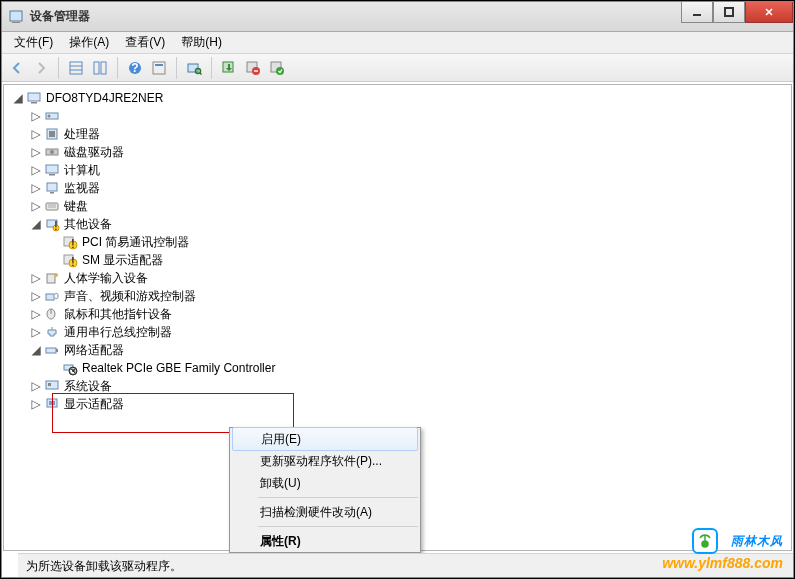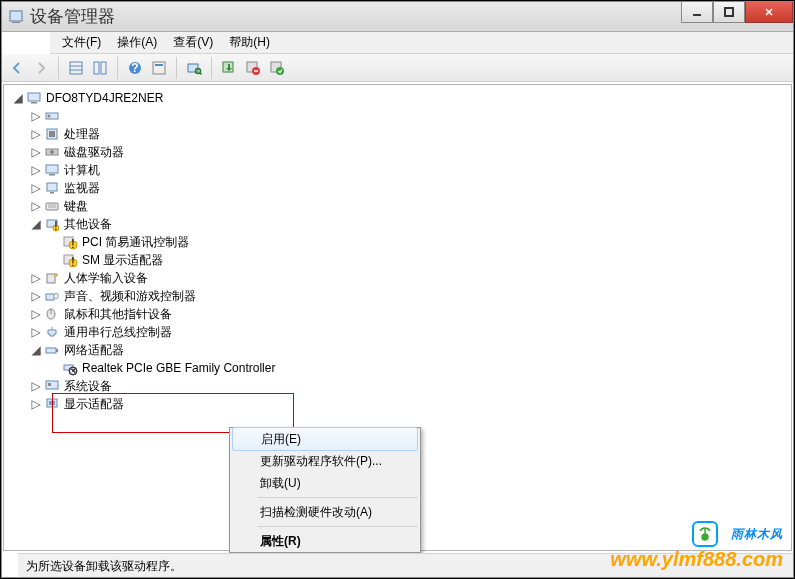--- a/index.html
+++ b/index.html
@@ -1,46 +1,46 @@
 <!DOCTYPE html>
 <html><head>
   <meta charset="utf-8">
   <style>
     * { margin: 0; padding: 0; box-sizing: border-box; font-family: "Microsoft YaHei", "Segoe UI", sans-serif; font-size: 12px; }
     body { width: 795px; height: 579px; background: #000; }
     .frame { width: 793px; height: 577px; margin: 1px; background: #fff; border: 1px solid #888; position: relative; overflow: hidden; }
     .titlebar { height: 30px; background: linear-gradient(to bottom, #e8e8e8, #d8d8d8); display: flex; align-items: center; border-bottom: 1px solid #aaa; }
     .titlebar .icon { width: 16px; height: 16px; margin: 0 6px; }
-    .titlebar .title { flex: 1; font-size: 17px; color: #333; }
+    .titlebar .title { flex: 1; font-size: 12px; color: #333; font-weight: bold; }
     .win-btns { display: flex; height: 100%; }
     .win-btn { width: 32px; height: 22px; border: 1px solid #888; background: linear-gradient(#f5f5f5,#ddd); display:flex; align-items:center; justify-content:center; margin-top:-1px; }
     .win-btn.close { width: 48px; background: linear-gradient(#e76256,#c83c2d); border-color:#933; }
     .win-btn svg { width: 12px; height: 12px; }
-    .menubar { height: 22px; display: flex; align-items: center; padding: 0 4px; background: #f0f0f0; border-bottom: 1px solid #d4d4d4; margin-left: 48px; }
+    .menubar { height: 22px; display: flex; align-items: center; padding: 0 4px; background: #f0f0f0; border-bottom: 1px solid #d4d4d4; }
     .menu-item { padding: 2px 8px; cursor: default; }
     .toolbar { height: 28px; background: linear-gradient(#f7f7f7,#e9e9e9); border-bottom: 1px solid #ccc; display:flex; align-items:center; padding:0 4px; gap:2px;}
     .tbtn { width: 22px; height: 22px; display:flex; align-items:center; justify-content:center; border-radius:2px; }
     .tsep { width:1px; height:22px; background:#ccc; margin:0 4px; }
     .content { position: absolute; top: 82px; left: 1px; right: 1px; bottom: 26px; border: 1px solid #b4b4b4; background: #fff; overflow: hidden; }
     .tree { padding: 4px 0 0 8px; line-height: 18px; }
     .row { display: flex; align-items: center; height: 18px; white-space: nowrap; }
     .exp { width: 12px; height: 12px; display:flex; align-items:center; justify-content:center; margin-right: 0px; cursor:pointer; color:#555;}
     .ic { width: 16px; height: 16px; margin: 0 4px 0 2px; display:inline-flex; align-items:center; justify-content:center; }
     .lvl1 { padding-left: 0px; }
     .lvl2 { padding-left: 18px; }
     .lvl3 { padding-left: 36px; }
     .hl-red { border: 1px solid #cc0000; position: absolute; pointer-events: none; }
     .ctxmenu { position: absolute; background: #f0f0f0; border: 1px solid #979797; box-shadow: 2px 2px 4px rgba(0,0,0,0.3); width: 192px; }
     .ctxmenu .mrow { height: 22px; display:flex; align-items:center; padding-left:30px; position:relative; }
     .ctxmenu .mrow.sel { background: linear-gradient(#f5f9fe,#e6f0fa); border:1px solid #aecff7; border-radius:2px; margin:-1px 2px; padding-left:28px; height:24px;}
     .ctxmenu .msep { height:1px; background:#d0d0d0; margin: 3px 2px 3px 28px; }
     .statusbar { position:absolute; bottom:0; left:0; right:0; height:24px; background:#f0f0f0; border-top:1px solid #d4d4d4; padding:4px 8px; font-size:12px;margin-left:16px; }
     .watermark { position:absolute; right:10px; bottom:6px; text-align:right; pointer-events:none; }
     .watermark .cn { font-size: 24px; font-weight: bold; color:#008aff; font-style:italic; letter-spacing:1px; display:flex; align-items:center; justify-content:flex-end; gap:12px;}
-    .watermark .url { font-size: 20px; font-weight:bold; color:#ffa500; font-style:italic;text-align:center; }
+    .watermark .url { font-size: 14px; font-weight:bold; color:#ffa500; font-style:italic;text-align:center; }
     .tbtn svg{pointer-events:none;}
   </style>
 </head>
 <body>
 
 <div class="frame">
   <div class="titlebar">
     <span class="icon">
       <svg viewBox="0 0 16 16">
           <rect x="2" y="2" width="12" height="10" fill="#cfe3f7" stroke="#5a7aa0"></rect>

